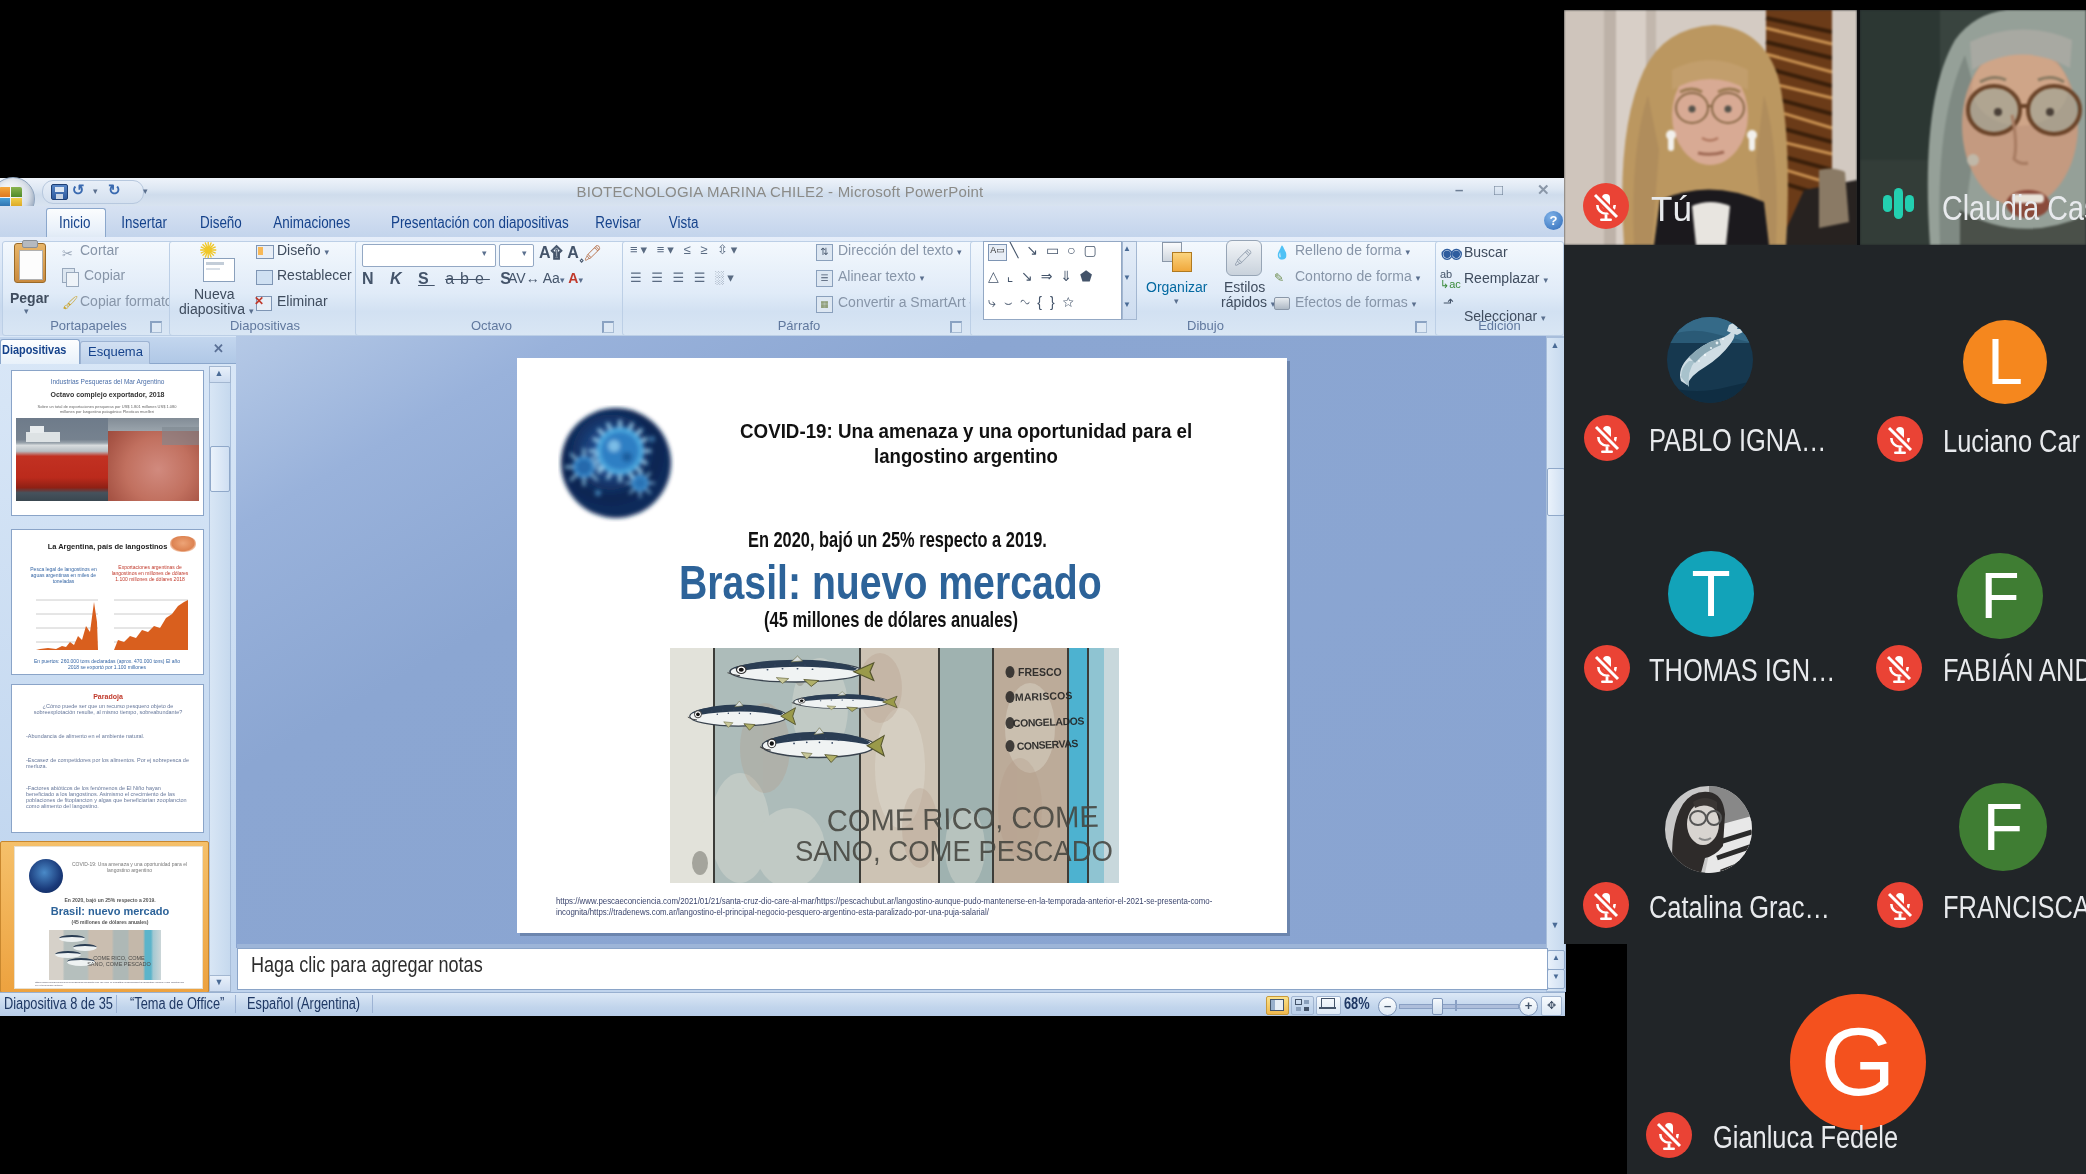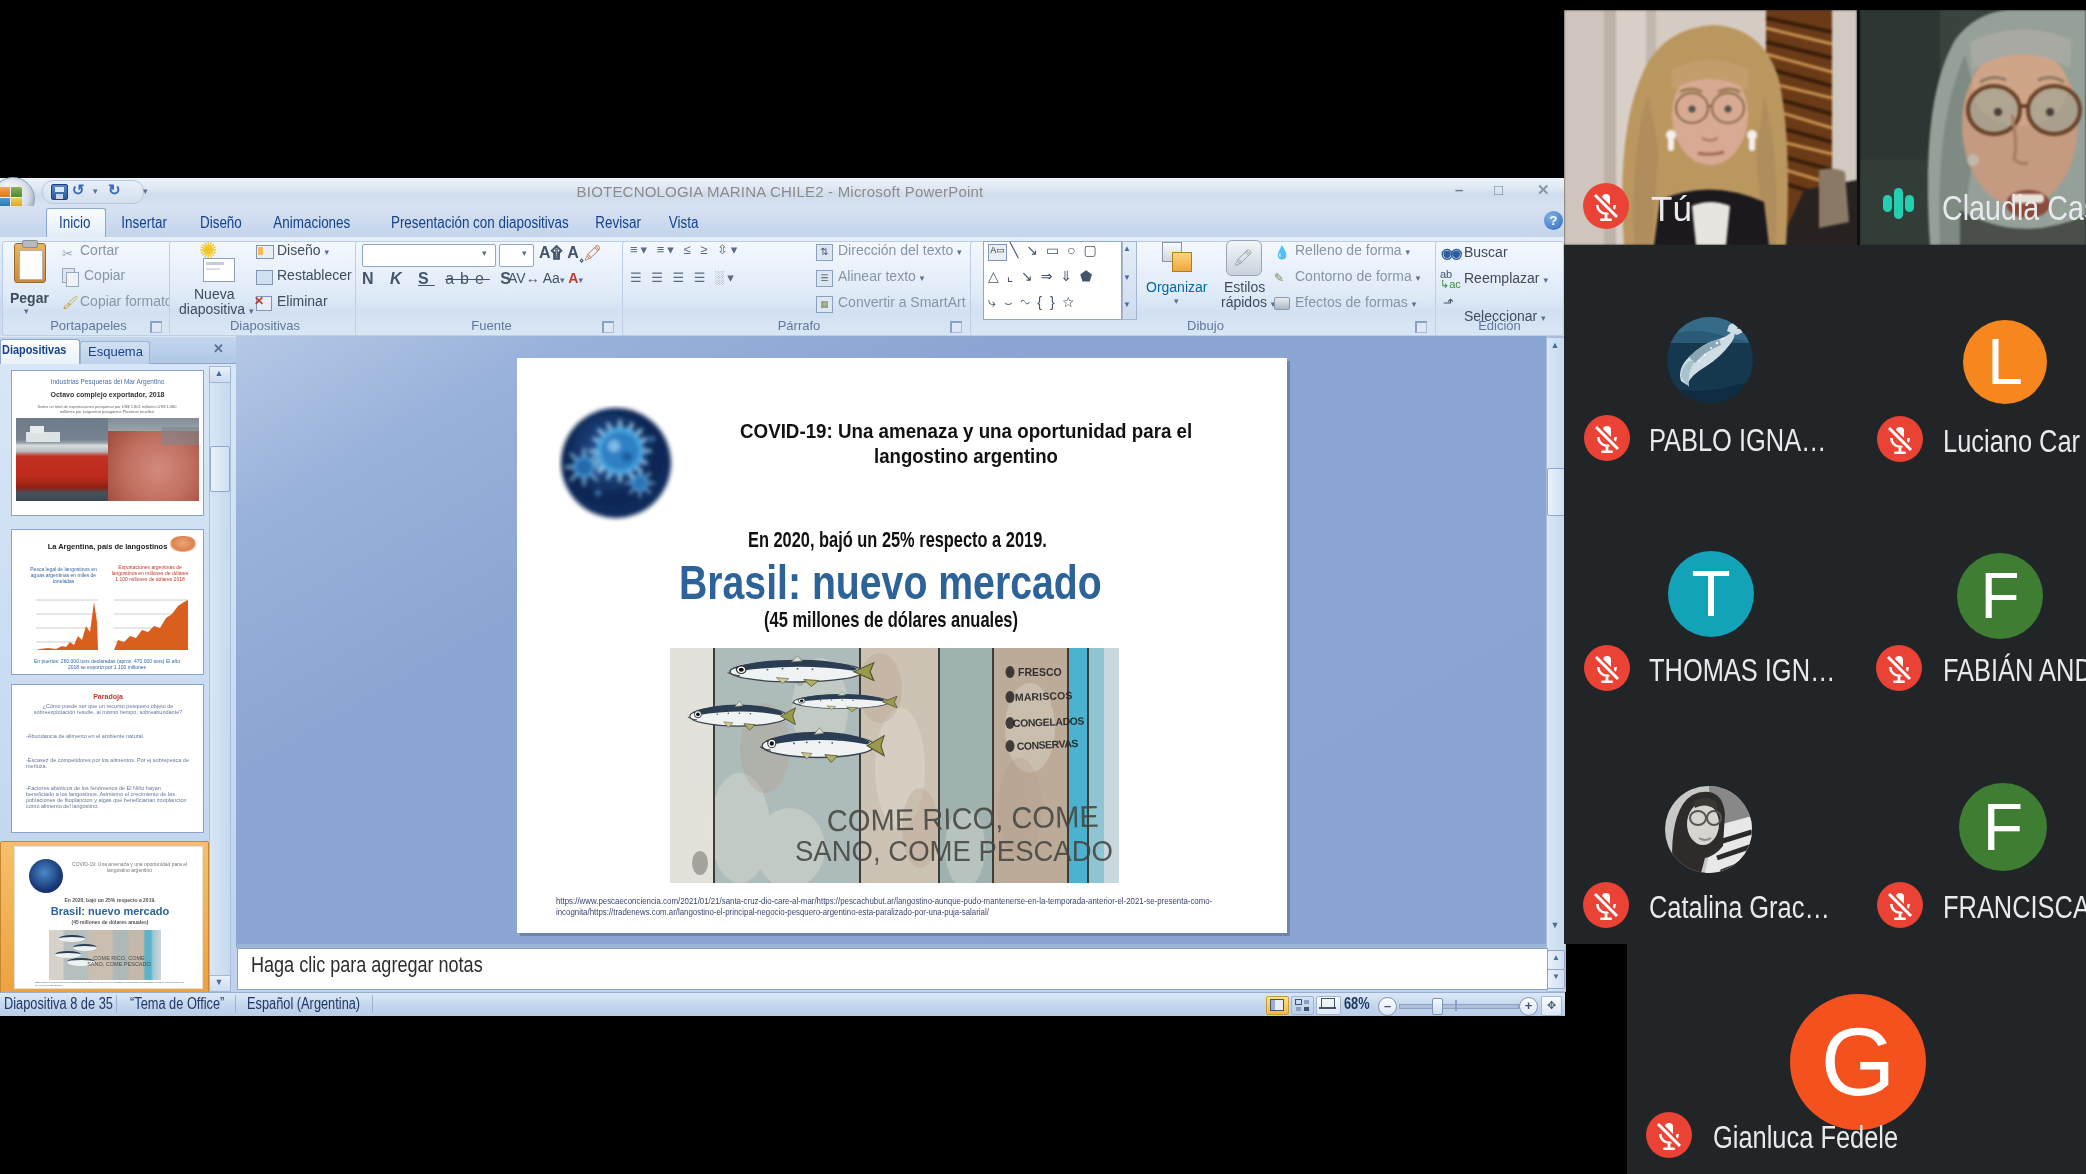--- a/index.html
+++ b/index.html
@@ -124,21 +124,21 @@
   <div class="abs" style="left:256px;top:67px;width:16px;height:12px;background:#e8eef6;border:1px solid #7e95b4;"></div>
   <div class="abs" style="left:258px;top:69px;width:5px;height:8px;background:#f8b856;"></div>
   <div class="abs rtext" style="left:277px;top:64px;">Diseño <span class="dd">▾</span></div>
   <div class="abs" style="left:256px;top:92px;width:15px;height:13px;background:#cfe0f2;border:1px solid #7e95b4;"></div>
   <div class="abs rtext" style="left:277px;top:89px;">Restablecer</div>
   <div class="abs" style="left:256px;top:118px;width:14px;height:13px;background:#e8eef6;border:1px solid #7e95b4;"></div>
   <div class="abs" style="left:254px;top:116px;color:#c0392b;font-size:12px;font-weight:700;">✕</div>
   <div class="abs rtext" style="left:277px;top:115px;">Eliminar</div>
 
   <div class="abs grp" style="left:355px;width:263px;">
-      <div class="abs grplabel">Fuente</div>
+      <div class="abs grplabel">Octavo</div>
     </div>
   <div class="abs" style="left:362px;top:66px;width:132px;height:21px;background:#fff;border:1px solid #93a8c4;border-radius:2px;"></div>
   <div class="abs dd" style="left:482px;top:70px;">▾</div>
   <div class="abs" style="left:499px;top:66px;width:33px;height:21px;background:#fff;border:1px solid #93a8c4;border-radius:2px;"></div>
   <div class="abs dd" style="left:522px;top:70px;">▾</div>
   <div class="abs rtext" style="left:539px;top:66px;font-size:16px;font-weight:700;color:#44546a;">A۩ A۪</div>
   <div class="abs" style="left:583px;top:66px;width:20px;height:18px;color:#b0643a;font-size:15px;">🖍</div>
   <div class="abs rtext" style="left:362px;top:92px;font-size:16px;letter-spacing:6px;color:#44546a;"><b>N</b> <i><b>K</b></i> <u><b>S</b></u> <s>abe</s> <b>S</b></div>
   <div class="abs rtext" style="left:508px;top:92px;font-size:14px;color:#44546a;">AV↔ Aa<span class="dd">▾</span> <span style="color:#c0392b;font-weight:700;">A</span><span class="dd">▾</span></div>
   <div class="abs launch" style="left:602px;top:143px;"></div>

